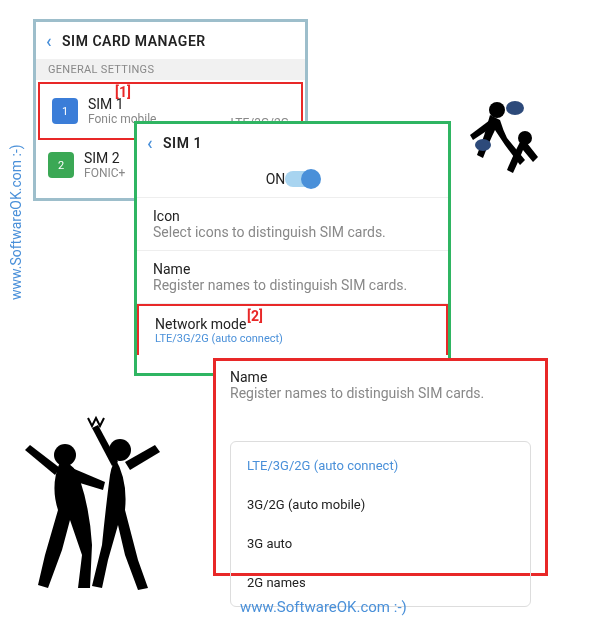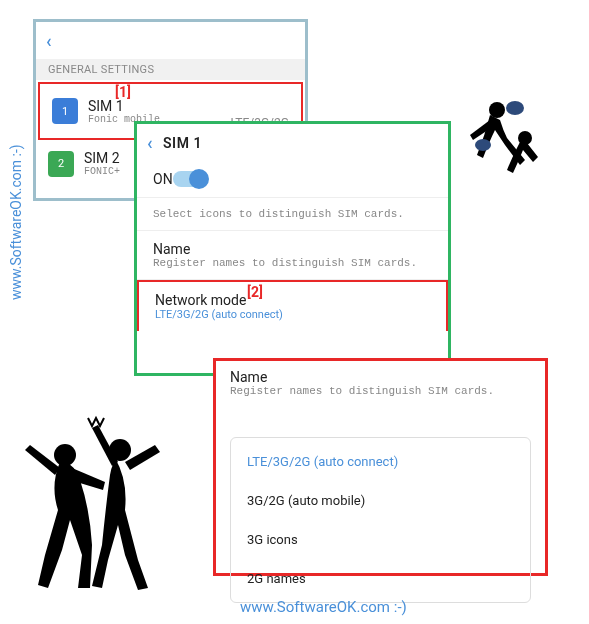--- a/index.html
+++ b/index.html
@@ -73,32 +73,32 @@
       justify-content: center;
       color: #fff;
       font-size: 11px;
       margin-right: 10px;
       flex-shrink: 0;
     }
     .sim-icon-1 { background: #3b7dd8; }
     .sim-icon-2 { background: #3ba855; }
     .sim-info { flex: 1; }
     .sim-title { font-size: 14px; color: #222; }
-    .sim-sub { font-size: 10px; color: #888; font-family: Liberation Mono, monospace; }
+    .sim-sub { font-size: 12px; color: #888; }
     .sim-right { font-size: 12px; color: #888; margin-top: 24px; }
     .annot { color: #e82828; font-size: 14px; font-weight: bold; }
     .annot-1 { position: absolute; left: 75px; top: 0px; }
     .row-item {
       padding: 10px 16px;
       border-bottom: 1px solid #eee;
     }
     .row-item:last-child { border-bottom: none; }
-    .row-flex { display: flex; align-items: center; justify-content: flex-start; }
+    .row-flex { display: flex; align-items: center; justify-content: center; }
     .row-title { font-size: 14px; color: #222; }
-    .row-sub { font-size: 11px; color: #888; font-family: Liberation Mono, monospace; }
+    .row-sub { font-size: 14px; color: #888; }
     .row-sub-blue { font-size: 11px; color: #4a90d9; }
     .toggle {
       width: 34px;
       height: 16px;
       background: #a8d4f0;
       border-radius: 10px;
       position: relative;
     }
     .toggle::after {
       content: "";
@@ -181,20 +181,21 @@
       <path d="M108 52 L88 15 L82 18 L102 56"></path>
       <path d="M115 52 L145 35 L150 42 L120 60"></path>
       <path d="M78 8 L82 16 L86 8 L90 16 L94 8" stroke="#000" stroke-width="2" fill="none"></path>
     </g>
   </svg>
 </div>
 
 <div class="panel panel-1">
   <div class="header">
     <span class="back-chevron">‹</span>
+    <span>SIM CARD MANAGER</span>
   </div>
   <div class="section-label">GENERAL SETTINGS</div>
   <div class="sim-row sim-row-1">
     <div class="sim-icon sim-icon-1">
         <span>1</span>
       </div>
     <div class="sim-info">
       <div class="sim-title">SIM 1</div>
       <div class="sim-sub">Fonic mobile</div>
     </div>
@@ -215,20 +216,21 @@
 <div class="panel panel-2">
   <div class="header">
     <span class="back-chevron">‹</span>
     <span>SIM 1</span>
   </div>
   <div class="row-item row-flex">
     <div class="row-title">ON</div>
     <div class="toggle"></div>
   </div>
   <div class="row-item">
+    <div class="row-title">Icon</div>
     <div class="row-sub">Select icons to distinguish SIM cards.</div>
   </div>
   <div class="row-item">
     <div class="row-title">Name</div>
     <div class="row-sub">Register names to distinguish SIM cards.</div>
   </div>
   <div class="row-item network-row">
     <div class="row-title">Network mode</div>
     <div class="row-sub-blue">LTE/3G/2G (auto connect)</div>
     <span class="annot annot-2">[2]</span>
@@ -236,19 +238,19 @@
 </div>
 
 <div class="panel panel-3">
   <div style="padding:8px 14px 0">
     <div class="row-title">Name</div>
     <div class="row-sub">Register names to distinguish SIM cards.</div>
   </div>
   <div class="dialog">
     <div class="dialog-option selected">LTE/3G/2G (auto connect)</div>
     <div class="dialog-option">3G/2G (auto mobile)</div>
-    <div class="dialog-option">3G icons</div>
+    <div class="dialog-option">3G auto</div>
     <div class="dialog-option">2G names</div>
   </div>
 </div>
 
 <div class="watermark-1">www.SoftwareOK.com :-)</div>
 <div class="watermark-2">www.SoftwareOK.com :-)</div>
 
 </body></html>

